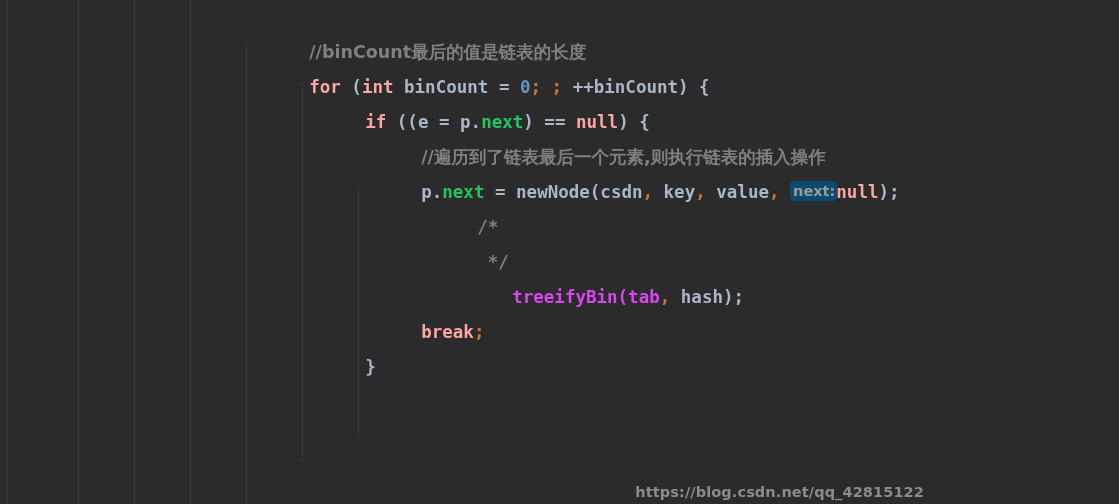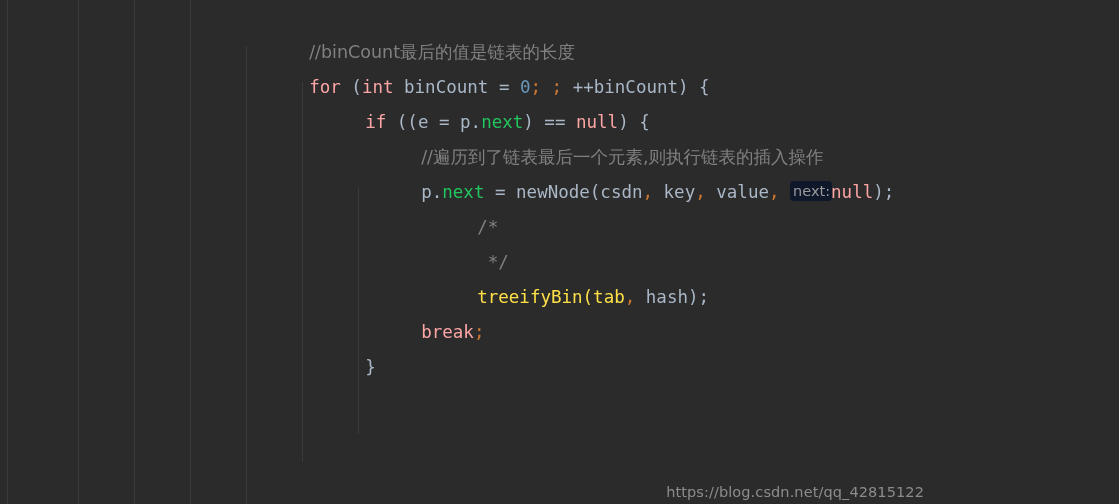--- a/index.html
+++ b/index.html
@@ -6,20 +6,21 @@
   body{
     width:1119px;height:504px;overflow:hidden;
     background:#2b2b2b;
     font-family:"DejaVu Sans Mono","Liberation Mono",monospace;
   }
   #editor{
     position:relative;
     width:944px;height:504px;
     background:#2b2b2b;
     overflow:hidden;
+    font-weight:bold;
   }
   
   .guide{
     position:absolute;top:0;bottom:0;width:1px;
     background:#3b3b3b;
   }
   .code-area{
     position:absolute;left:0;top:0;right:0;bottom:0;
     padding:0;
   }
@@ -33,35 +34,35 @@
     letter-spacing:0px;
     color:#a9b7c6;
   }
   .kw{color:#fca5a5;}
   .num{color:#6897bb;}
   .fld{color:#22c55e;}
   .sfld{color:#9876aa;font-style:italic;}
   .cmt{color:#808080;}
   .pun{color:#a9b7c6;}
   .sep{color:#cc7832;}
-  .mth{color:#fde047;}
+  .mth{color:#d946ef;margin-left:35px;}
   .plain{color:#a9b7c6;}
   .typo{
     border-bottom:0;
     background-image:
       linear-gradient(45deg,transparent 45%,#6a8759 45%,#6a8759 55%,transparent 55%),
       linear-gradient(-45deg,transparent 45%,#6a8759 45%,#6a8759 55%,transparent 55%);
     background-size:4px 4px;
     background-repeat:repeat-x;
     background-position:0 100%;
     padding-bottom:2px;
   }
   .hint{
     display:inline-block;
-    background:#0f172a;
+    background:#0c4a6e;
     color:#9a9a9a;
     border-radius:4px;
     padding:0 2px 0 3px;
     font-family:"DejaVu Sans","Liberation Sans",sans-serif;
     font-size:14.5px;
     line-height:20px;
     vertical-align:2px;
     margin-right:-1px;
   }
   .watermark{

